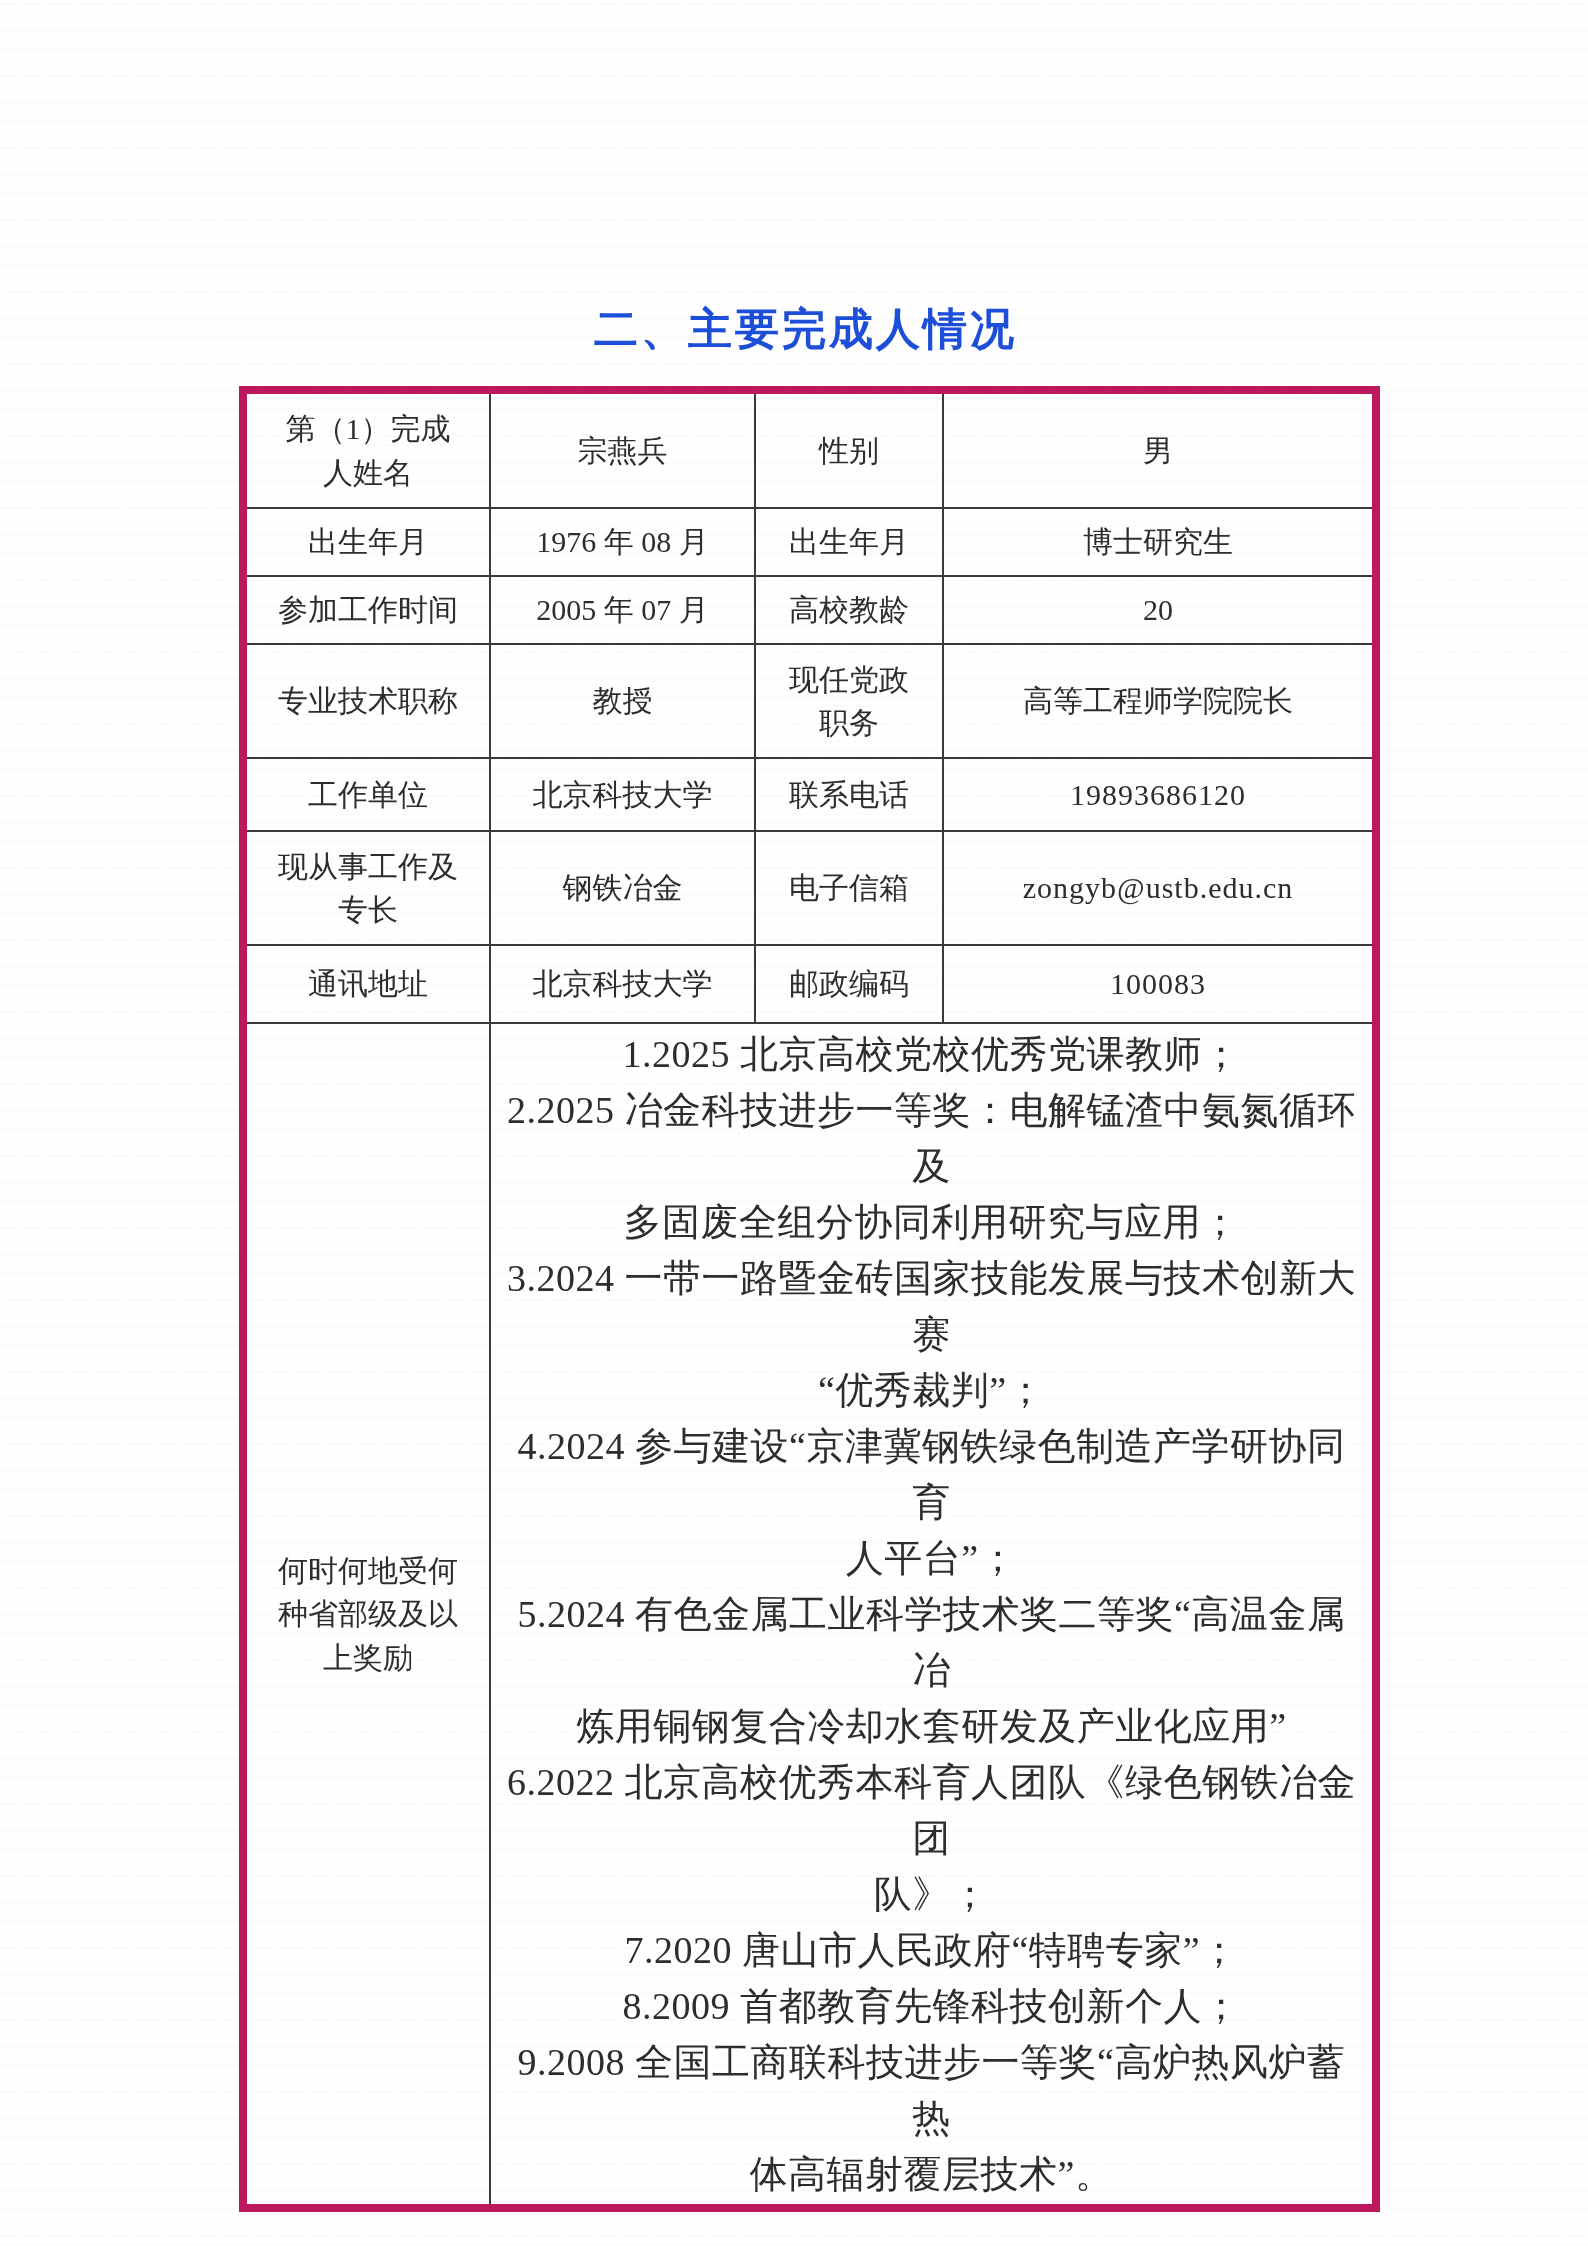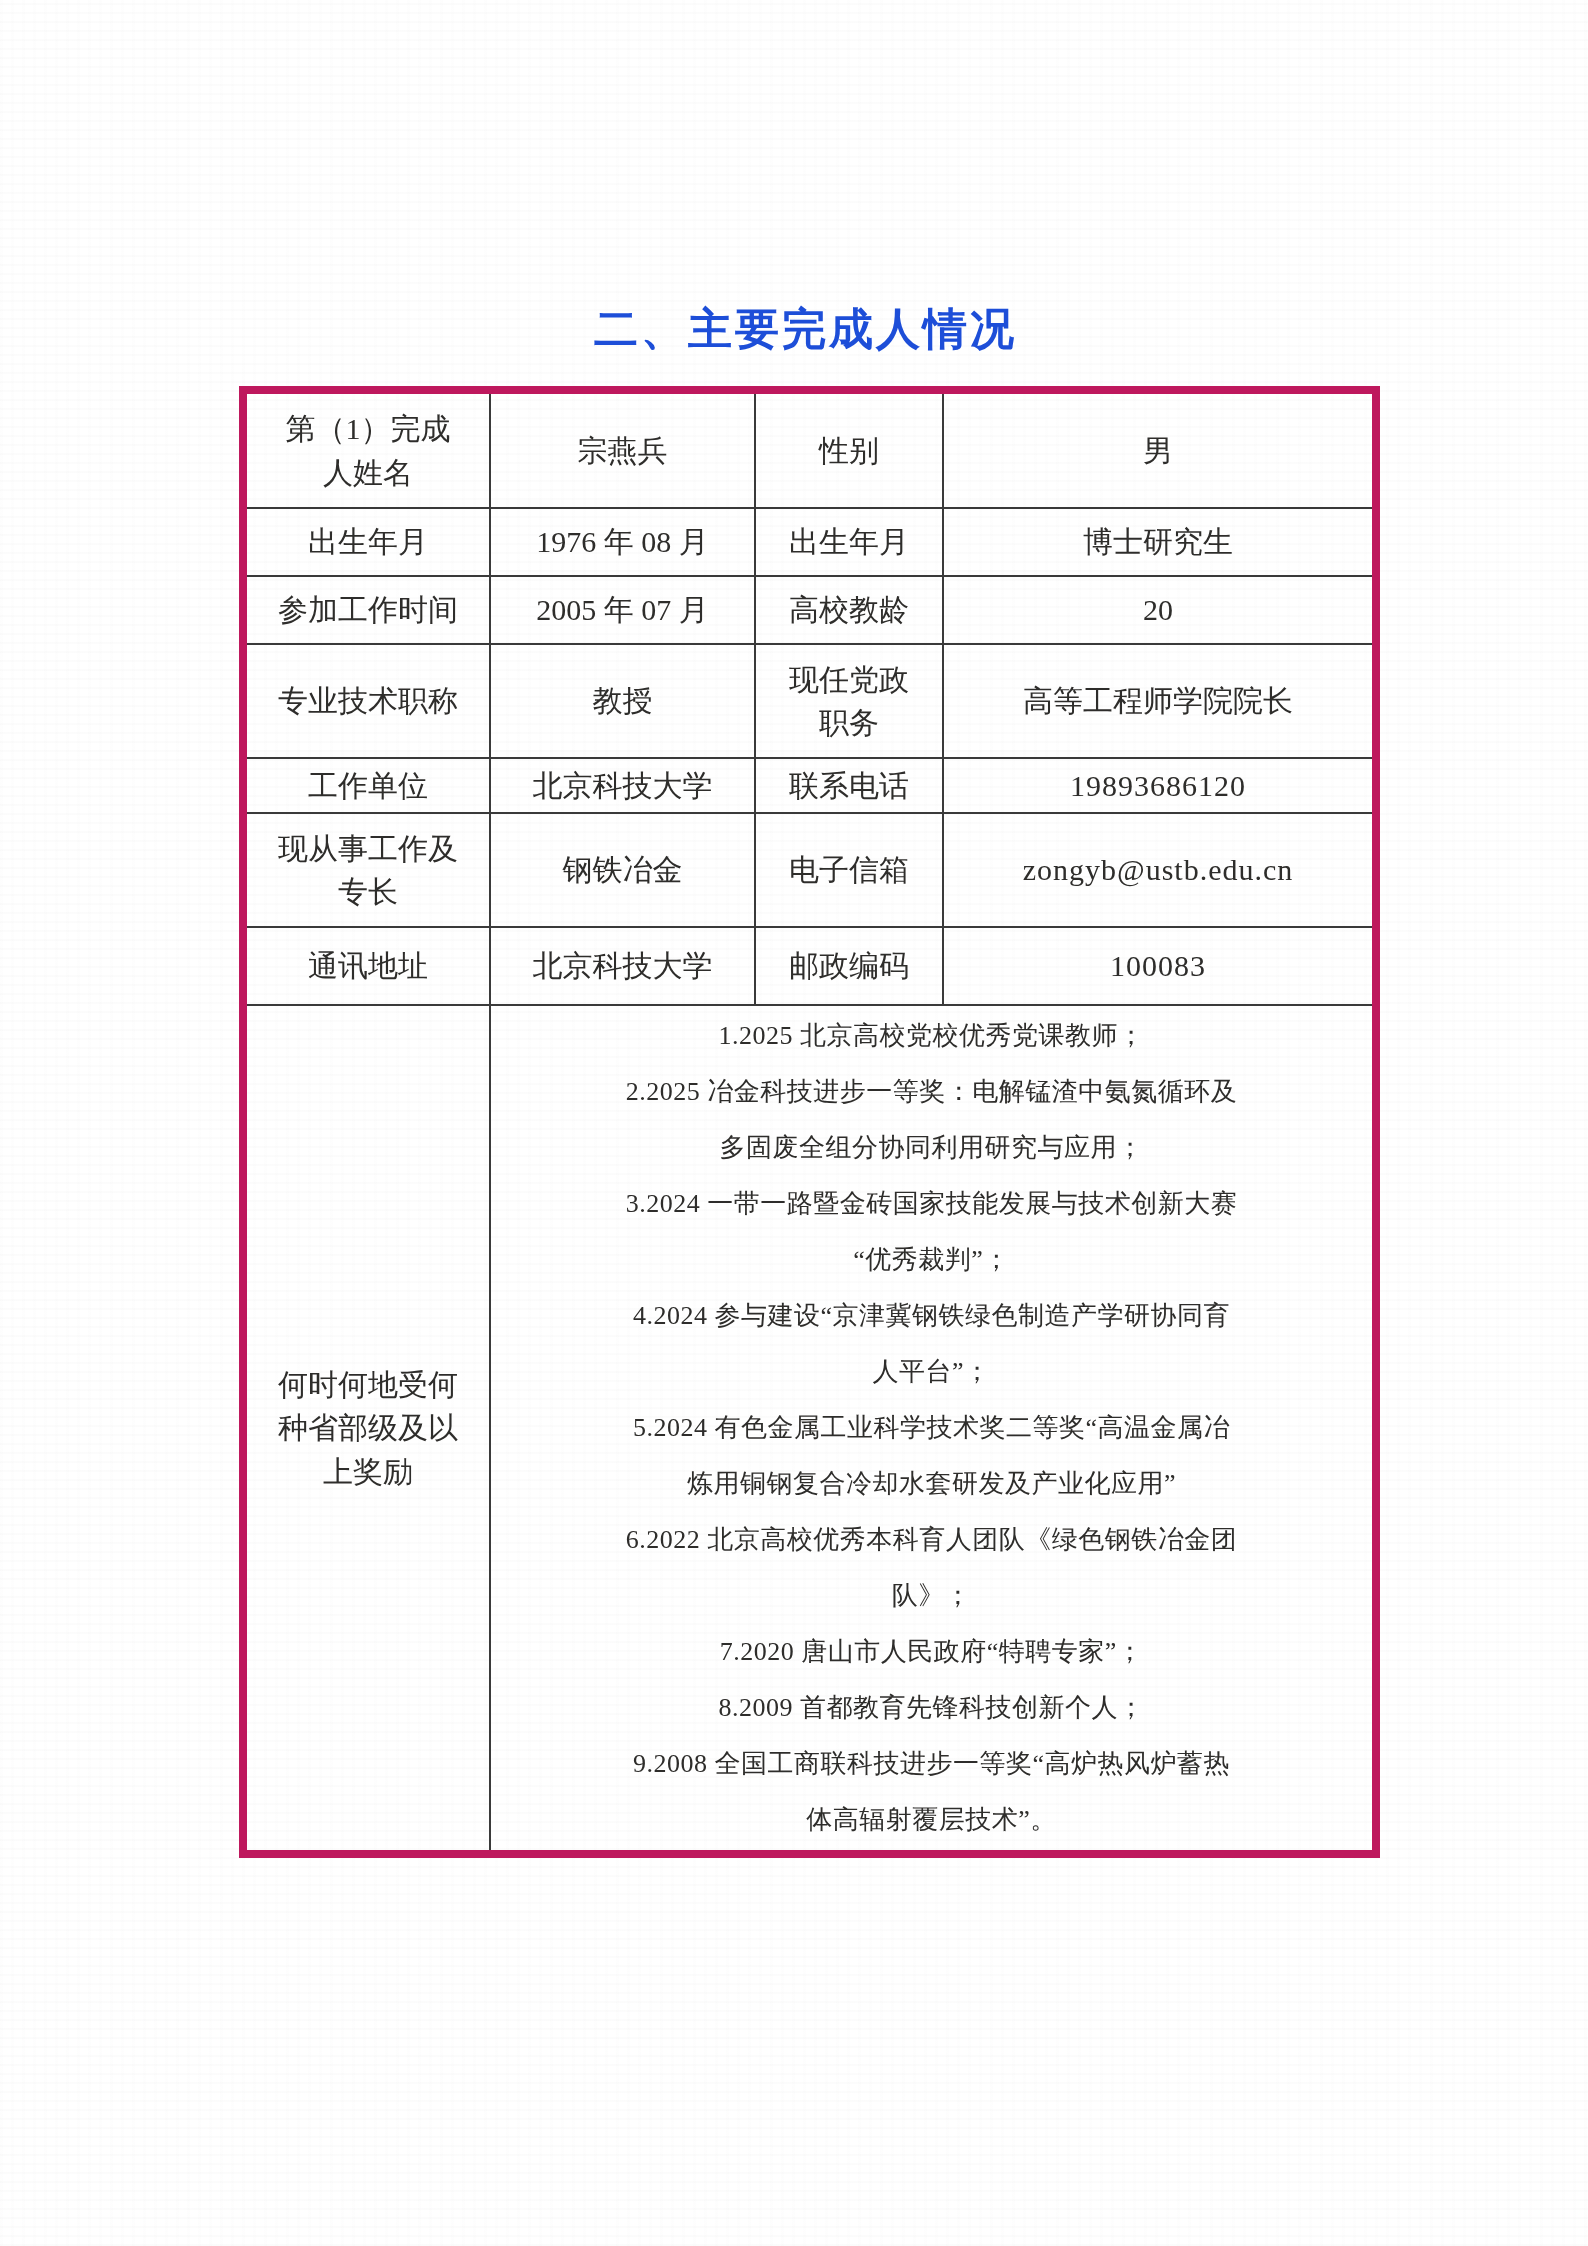--- a/index.html
+++ b/index.html
@@ -45,34 +45,34 @@
     padding:2px 10px;
     line-height:1.45;
     overflow:hidden;
   }
   table.info-table{border:8px solid #be185d;}
   .pre{white-space:pre-line;}
   tr.r1{height:118px;}
   tr.r2{height:68px;}
   tr.r3{height:68px;}
   tr.r4{height:114px;margin-top:34px;}
-  tr.r5{height:55px;border-radius:20px;}
+  tr.r5{height:73px;border-radius:20px;}
   tr.r6{height:114px;}
   tr.r7{height:78px;}
   tr.r8{height:844px;}
   td.awards-label{
     vertical-align:middle;
     line-height:66px;
     padding:0 14px;
   }
   td.awards-content{
     vertical-align:top;
     text-align:left;
     padding:8px 22px 0 16px;
-    font-size:26px;
+    font-size:38px;
     margin-left:32px;
   }
   .award-item{
     white-space:pre-line;
     line-height:56px;
     letter-spacing:0.5px;
   }
   .latin{letter-spacing:1px;}
 </style>
 </head>

